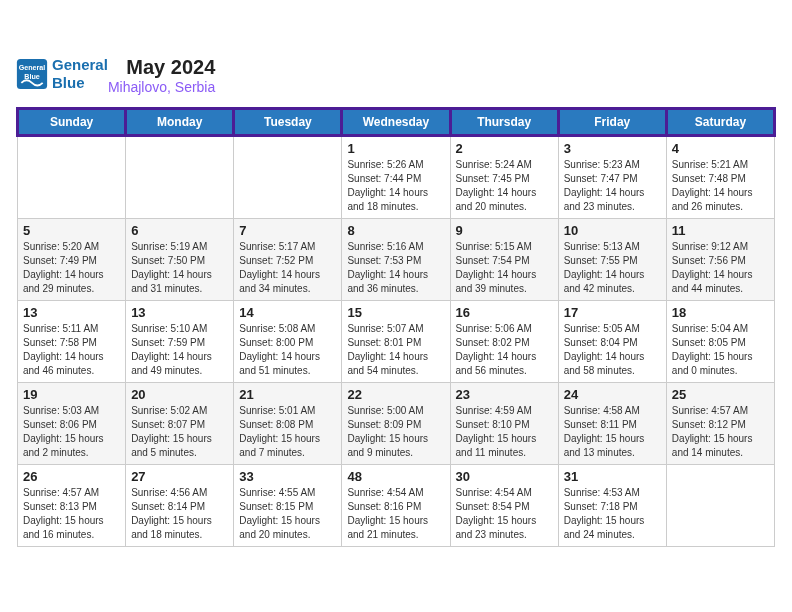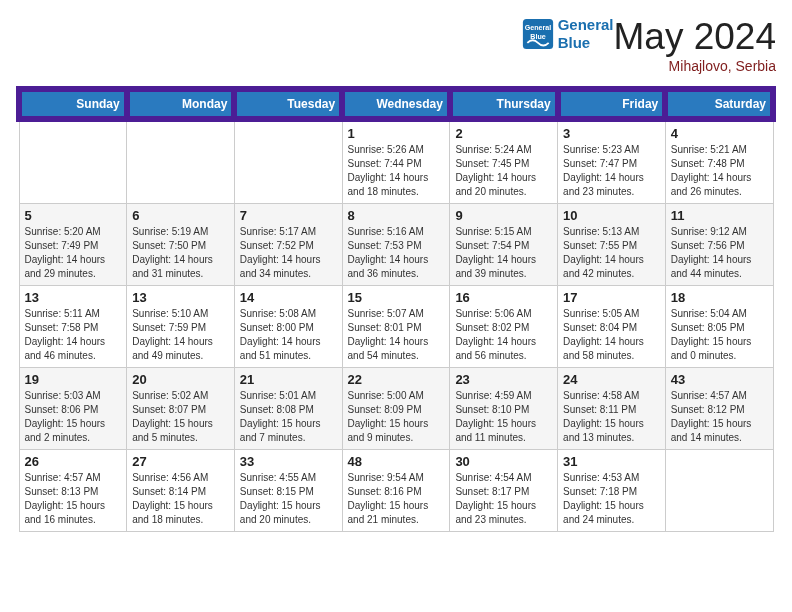--- a/index.html
+++ b/index.html
@@ -5,23 +5,24 @@
     * { box-sizing: border-box; margin: 0; padding: 0; }
     body {
       font-family: Arial, sans-serif;
       background: #fff;
       width: 792px;
       min-height: 612px;
       padding: 16px;
     }
     .header {
       display: flex;
-      justify-content: flex-end;
+      justify-content: flex-start;
       align-items: flex-start;
       margin-bottom: 12px;
+      margin-top: 40px;
     }
     .logo {
       display: flex;
       align-items: center;
       gap: 4px;
     }
     .logo-text {
       font-size: 15px;
       font-weight: bold;
       color: #333;
@@ -31,41 +32,41 @@
       color: #1a6faf;
     }
     .logo-icon {
       width: 32px;
       height: 32px;
     }
     .title-block {
       text-align: right;
     }
     .title-block .month-year {
-      font-size: 37px;
-      font-weight: normal;
+      font-size: 20px;
+      font-weight: bold;
       color: #222;
     }
     .title-block .location {
       font-size: 14px;
-      color: #7f1d1d;
+      color: #8b5cf6;
     }
     table {
       width: 100%;
       border-collapse: collapse;
       font-size: 11px;
     }
     thead tr th {
       background: #2a7abf;
       color: #fff;
       padding: 5px 4px;
-      text-align: right;
+      text-align: center;
       font-size: 12px;
       font-weight: bold;
-      border: 6px solid #4c1d95;
+      border: 3px solid #4c1d95;
     }
     tbody tr td {
       border: 1px solid #ccc;
       vertical-align: top;
       padding: 4px 5px;
       width: 108px;
       min-height: 70px;
       background: #fff;
     }
     tbody tr:nth-child(even) td {
@@ -272,21 +273,21 @@
 Sunset: 8:10 PM
 Daylight: 15 hours and 11 minutes.</div>
         </td>
         <td>
           <div class="day-num">24</div>
           <div class="day-info">Sunrise: 4:58 AM
 Sunset: 8:11 PM
 Daylight: 15 hours and 13 minutes.</div>
         </td>
         <td>
-          <div class="day-num">43</div>
+          <div class="day-num">25</div>
           <div class="day-info">Sunrise: 4:57 AM
 Sunset: 8:12 PM
 Daylight: 15 hours and 14 minutes.</div>
         </td>
       </tr>
       <tr>
         <td>
           <div class="day-num">26</div>
           <div class="day-info">Sunrise: 4:57 AM
 Sunset: 8:13 PM
@@ -299,28 +300,28 @@
 Daylight: 15 hours and 18 minutes.</div>
         </td>
         <td>
           <div class="day-num">33</div>
           <div class="day-info">Sunrise: 4:55 AM
 Sunset: 8:15 PM
 Daylight: 15 hours and 20 minutes.</div>
         </td>
         <td>
           <div class="day-num">48</div>
-          <div class="day-info">Sunrise: 9:54 AM
+          <div class="day-info">Sunrise: 4:54 AM
 Sunset: 8:16 PM
 Daylight: 15 hours and 21 minutes.</div>
         </td>
         <td>
           <div class="day-num">30</div>
           <div class="day-info">Sunrise: 4:54 AM
-Sunset: 8:17 PM
+Sunset: 8:54 PM
 Daylight: 15 hours and 23 minutes.</div>
         </td>
         <td>
           <div class="day-num">31</div>
           <div class="day-info">Sunrise: 4:53 AM
 Sunset: 7:18 PM
 Daylight: 15 hours and 24 minutes.</div>
         </td>
         <td class="empty"></td>
       </tr>

